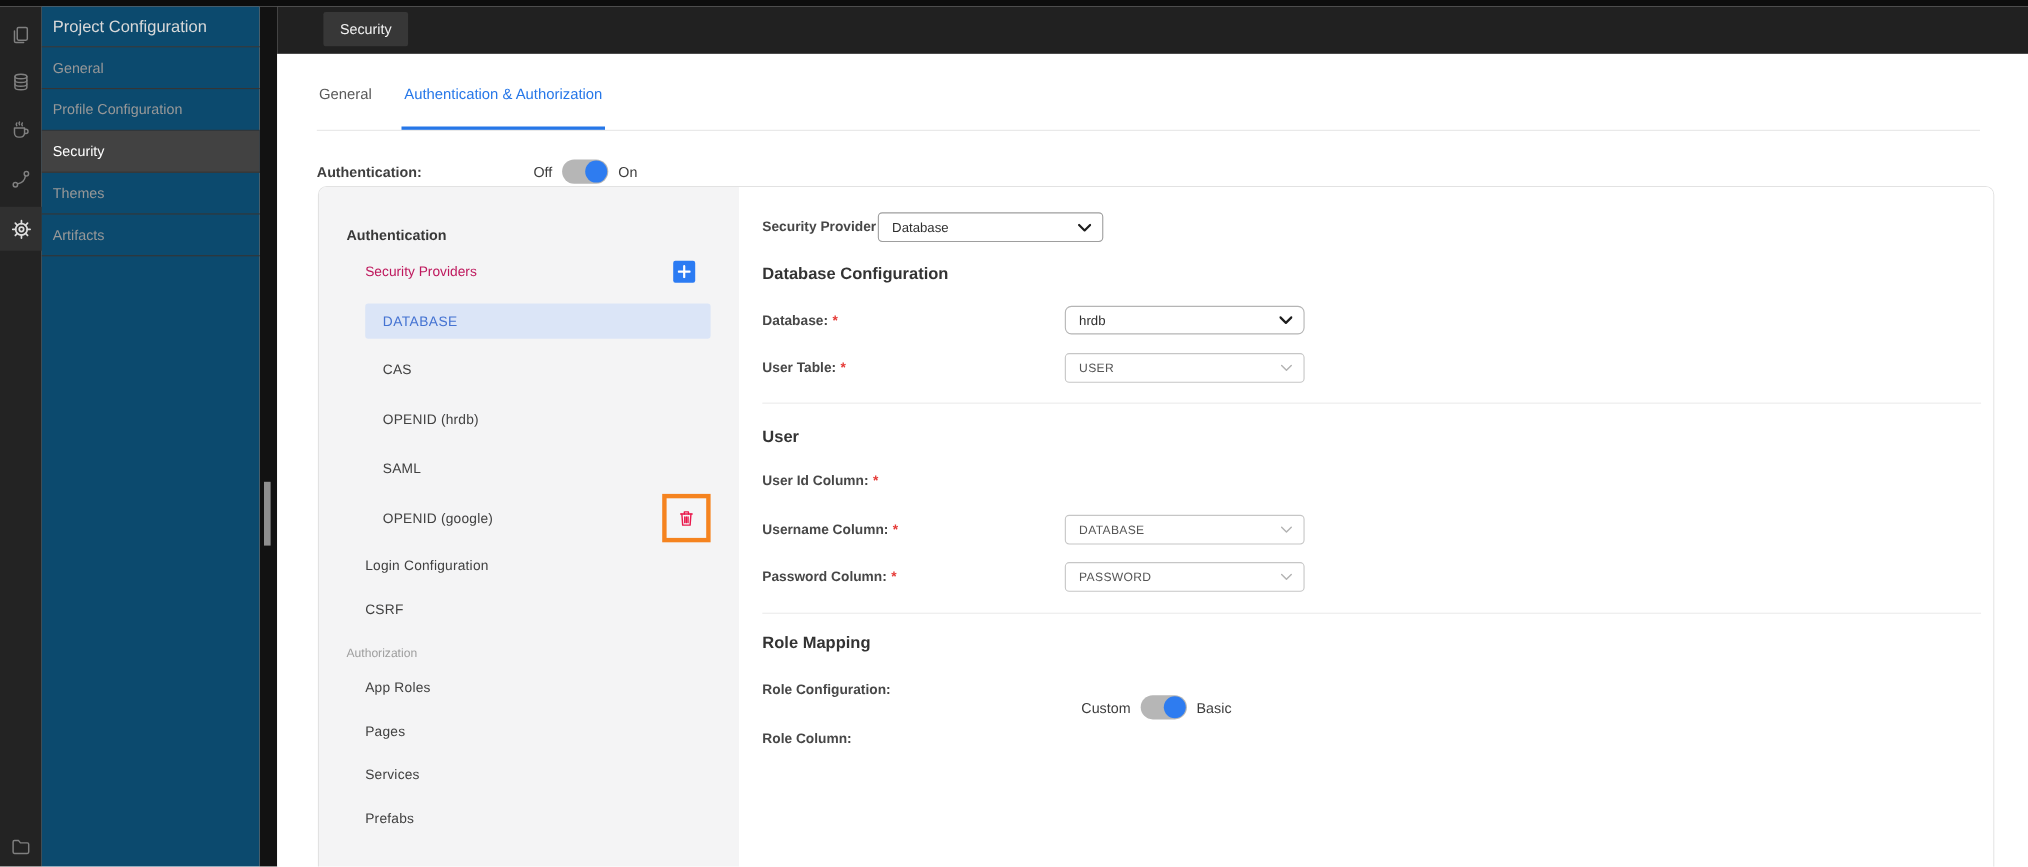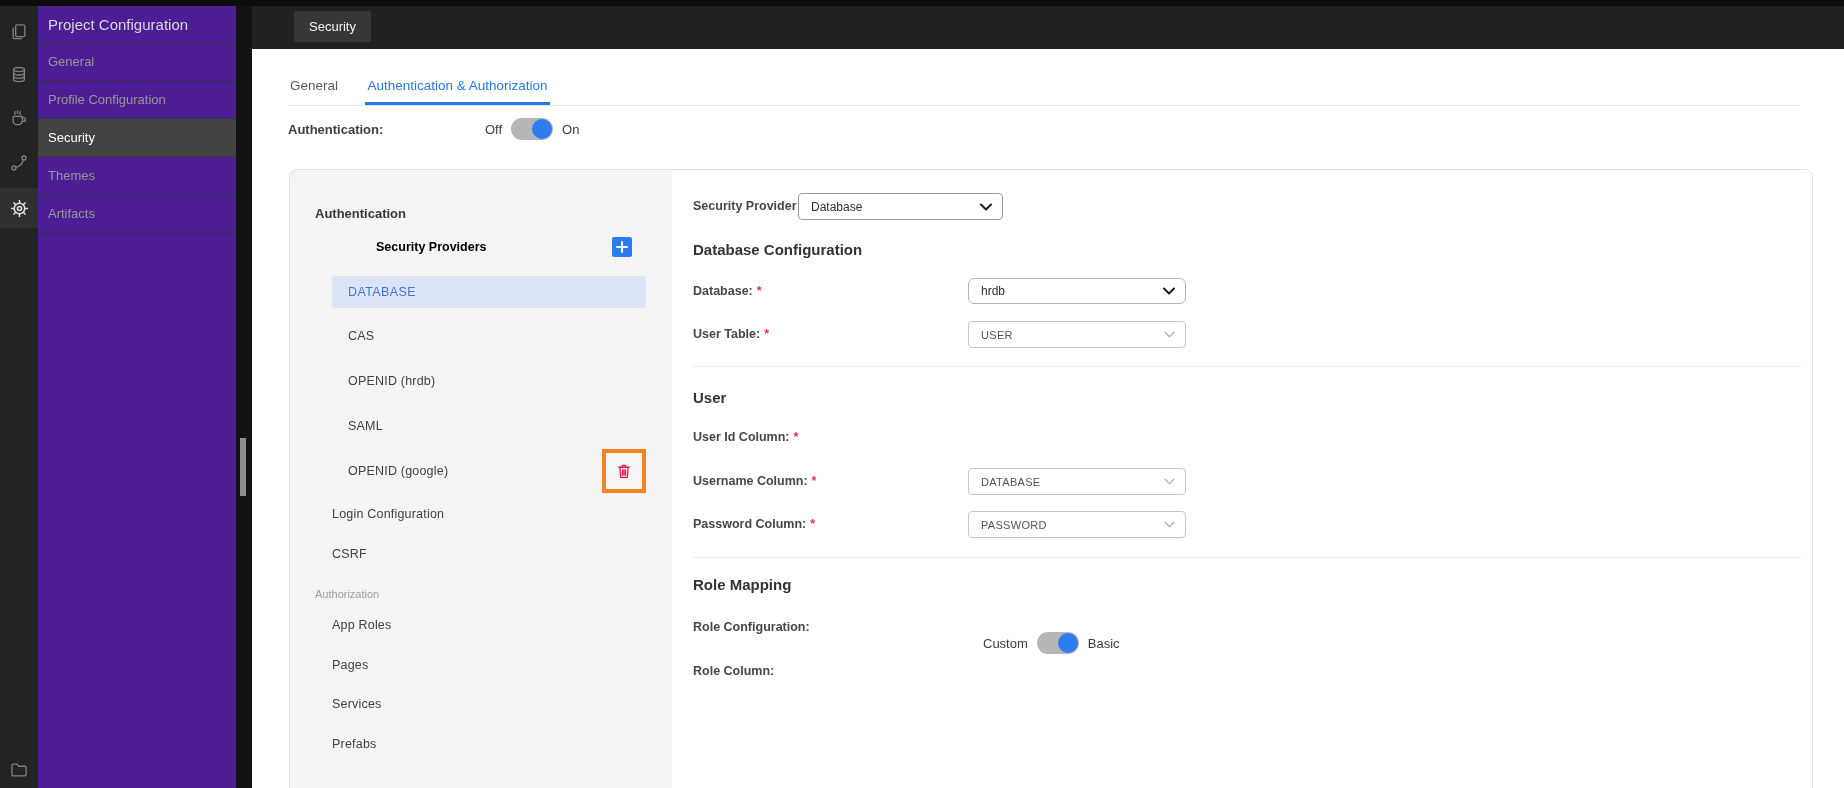--- a/index.html
+++ b/index.html
@@ -10,52 +10,52 @@
   
   .top-strip { position:absolute; left:0; top:0; width:1844px; height:6px; background:#0d0d0d; }
 
   
   .icon-rail { position:absolute; left:0; top:6px; width:38px; height:782px; background:#232323; }
   .rail-icon { position:absolute; left:0; width:38px; height:40px; display:flex; align-items:center; justify-content:center; color:#808080; }
   .rail-icon svg { stroke:currentColor; fill:none; stroke-width:1.6; stroke-linecap:round; stroke-linejoin:round; }
   .rail-icon.active { background:#303030; color:#dedede; }
 
   
-  .sidebar { position:absolute; left:38px; top:6px; width:198px; height:782px; background:#4c1d95; }
+  .sidebar { position:absolute; left:38px; top:6px; width:198px; height:782px; background:#0c4a6e; }
   .sidebar-title { height:37px; line-height:37px; padding-left:10px; color:#d9d9d9; font-size:15px; border-bottom:1px solid #3a3a3a; }
   .side-item { height:38px; line-height:38px; padding-left:10px; color:#989898; font-size:13px; border-bottom:1px solid #353535; cursor:pointer; }
   .side-item.active { background:#424242; color:#ffffff; }
 
   
   .side-scroll { position:absolute; left:236px; top:6px; width:16px; height:782px; background:#121212; }
   .side-scroll .thumb { position:absolute; left:4px; top:432px; width:6px; height:58px; background:#8f8f8f; }
 
   
   .topbar { position:absolute; left:252px; top:6px; width:1592px; height:43px; background:#212121; }
   .topbar-tab { position:absolute; left:42px; top:5px; height:31px; line-height:31px; padding:0 15px; background:#373737; color:#f2f2f2; font-size:13px; border-radius:2px; cursor:pointer; }
 
   
   .content { position:absolute; left:252px; top:49px; width:1592px; height:739px; background:#fff; }
 
   .tabs-row { margin:0 44px 0 36px; border-bottom:1px solid #e7e7e7; }
   .tab { display:inline-block; font-size:13.5px; color:#5a5a5a; padding:29px 2px 12px; margin-right:21px; cursor:pointer; }
-  .tab.active { color:#2677e8; border-bottom:3px solid #2677e8; padding-bottom:9px; }
-
-  .auth-row { display:flex; align-items:center; margin:11px 0 0 36px; height:24px; }
+  .tab.active { color:#2677e8; border-bottom:3px solid #2677e8; padding-bottom:22px; }
+
+  .auth-row { display:flex; align-items:center; margin:25px 0 0 36px; height:24px; }
   .auth-row .lbl { width:197px; font-size:13px; font-weight:700; color:#3f3f3f; }
   .tog-text { font-size:13px; color:#3d3d3d; }
   .toggle { position:relative; width:42px; height:22px; border-radius:11px; background:#b6b6b6; margin:0 9px; cursor:pointer; }
   .toggle .knob { position:absolute; top:1px; right:1px; width:20px; height:20px; border-radius:50%; background:#2e7cf0; }
 
   
   .panel { position:absolute; left:37px; top:120px; width:1524px; height:700px; border:1px solid #e2e2e2; border-radius:8px; background:#fff; overflow:hidden; }
   .panel-nav { position:absolute; left:0; top:0; width:382px; height:100%; background:#f4f4f5; }
   .nav-header { position:absolute; left:25px; height:16px; line-height:16px; font-size:13px; font-weight:700; color:#383838; }
   .nav-header.muted { font-weight:400; color:#9e9e9e; font-size:11px; }
-  .nav-sub { position:absolute; left:42px; height:16px; line-height:16px; font-size:12.5px; font-weight:700; color:#000000;margin-left:44px; }
+  .nav-sub { position:absolute; left:42px; height:16px; line-height:16px; font-size:12.5px; font-weight:400; color:#be185d; }
   .add-btn { position:absolute; left:322px; top:67px; width:20px; height:20px; background:#2b7bf3; border-radius:2px; display:flex; align-items:center; justify-content:center; cursor:pointer; }
   .add-btn svg { stroke:#fff; stroke-width:2; stroke-linecap:round; }
   .nav-item { position:absolute; left:42px; height:32px; line-height:32px; font-size:12.5px; color:#414141; cursor:pointer; letter-spacing:0.2px; }
   .nav-item.selected { left:42px; width:314px; padding-left:16px; background:#dbe5f7; border-radius:3px; color:#4573d2; letter-spacing:0.4px; }
   .trash-box { position:absolute; left:312px; top:279px; width:44px; height:44px; border:4px solid #f5831f; background:#f5f5f6; display:flex; align-items:center; justify-content:center; cursor:pointer; }
   .trash-box svg { stroke:#e9184c; fill:none; stroke-width:1.7; stroke-linecap:round; stroke-linejoin:round; }
 
   
   .panel-form { position:absolute; left:382px; top:0; width:1142px; height:100%; background:#fff; }
   .f-label { position:absolute; left:21px; font-size:12.5px; font-weight:700; color:#474747; }

